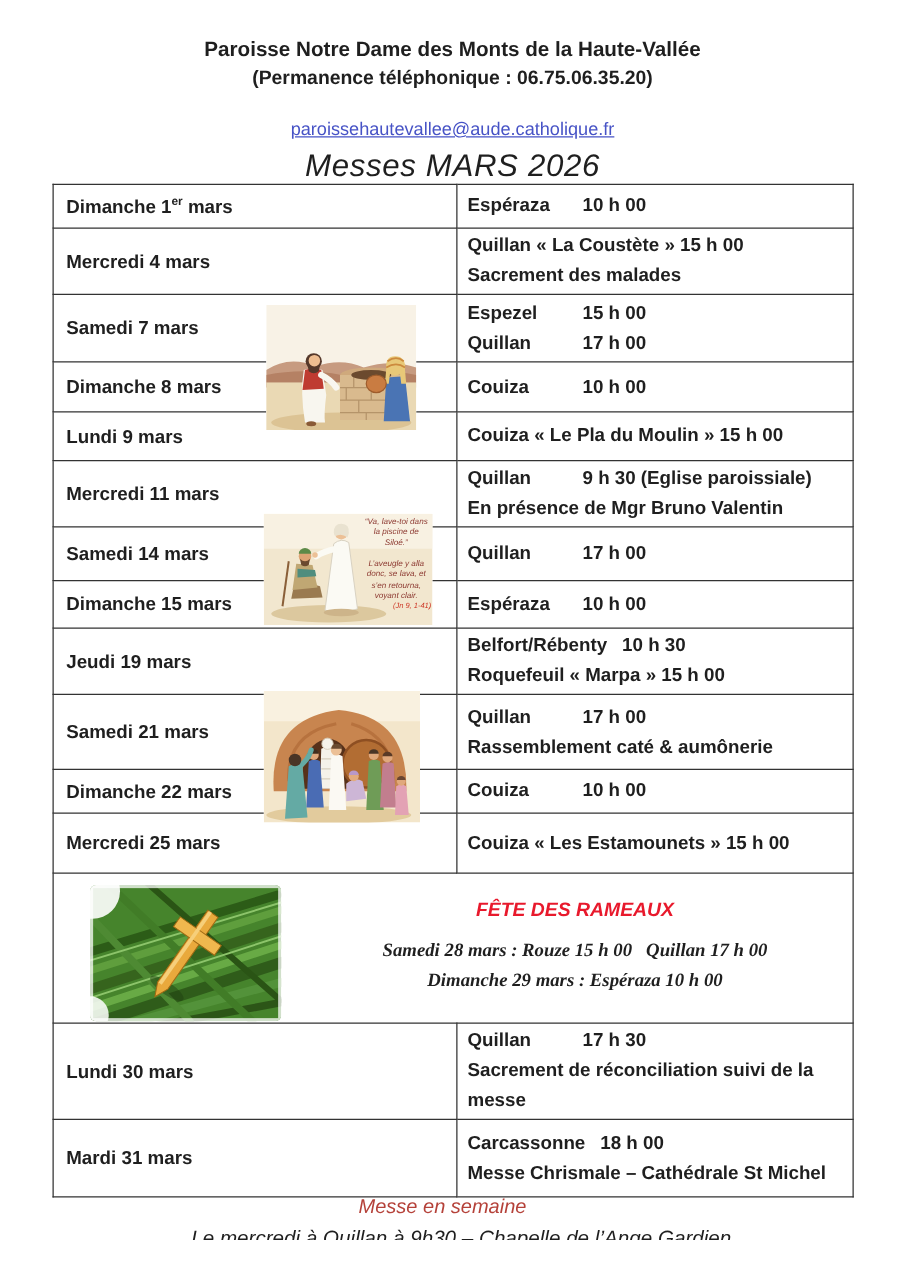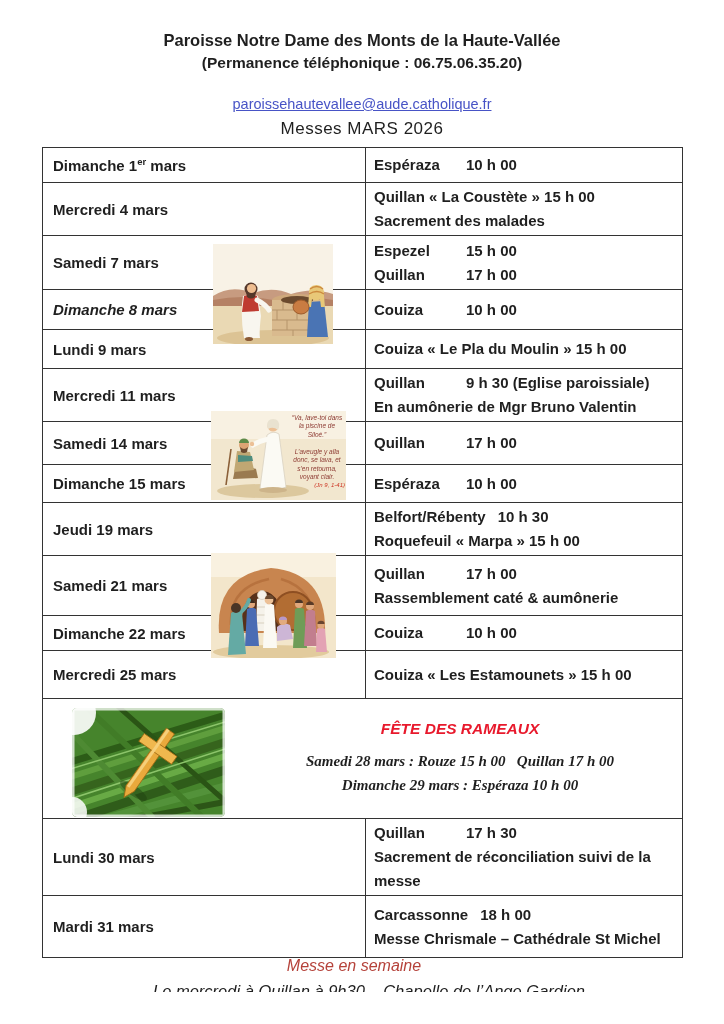--- a/index.html
+++ b/index.html
@@ -3,21 +3,21 @@
 <meta charset="utf-8">
 <style>
   html,body{margin:0;padding:0;background:#ffffff;}
   .page{position:relative;width:724px;height:992px;background:#ffffff;overflow:hidden;
         font-family:"Liberation Sans","DejaVu Sans",sans-serif;color:#1f1f1f;}
   
   .header{text-align:center;padding-top:30px;}
   .h-title{font-size:16.5px;font-weight:bold;line-height:21px;}
   .h-phone{font-size:15.5px;font-weight:bold;line-height:20px;margin-top:2px;}
   .h-email{display:inline-block;font-size:14.5px;color:#4753c6;text-decoration:underline;margin-top:4px;line-height:18px;}
-  .h-month{font-size:17px;margin-top:6px;letter-spacing:0.5px;}
+  .h-month{font-size:25px;font-style:italic;margin-top:6px;letter-spacing:0.5px;}
   
   table.sched{position:absolute;left:42px;top:147px;width:640px;border-collapse:collapse;table-layout:fixed;}
   col.c1{width:323px;} col.c2{width:317px;}
   td{border:1px solid #333;vertical-align:middle;box-sizing:border-box;
      font-size:15px;font-weight:bold;padding:2px 2px 2px 10px;}
   td.c-info{padding-left:8px;}
   .line{line-height:24px;}
   .place{display:inline-block;min-width:80px;margin-right:12px;}
   .sup{font-size:9.5px;vertical-align:super;}
   
@@ -72,36 +72,36 @@
           </td>
         </tr>
         <tr>
           <td class="c-date" style="height: 54px;"><span class="date-label"><span>Samedi 7 mars</span></span></td>
           <td class="c-info">
             <div class="line"><span class="place">Espezel</span><span class="seg">15 h 00</span></div>
             <div class="line"><span class="place">Quillan</span><span class="seg">17 h 00</span></div>
           </td>
         </tr>
         <tr>
-          <td class="c-date" style="height: 40px; font-style: italic;"><span class="date-label"><span>Dimanche 8 mars</span></span></td>
+          <td class="c-date" style="height: 40px;"><span class="date-label"><span>Dimanche 8 mars</span></span></td>
           <td class="c-info">
             <div class="line"><span class="place">Couiza</span><span class="seg">10 h 00</span></div>
           </td>
         </tr>
         <tr>
           <td class="c-date" style="height: 39px;"><span class="date-label"><span>Lundi 9 mars</span></span></td>
           <td class="c-info">
             <div class="line"><span class="seg">Couiza « Le Pla du Moulin » 15 h 00</span></div>
           </td>
         </tr>
         <tr>
           <td class="c-date" style="height: 51px;"><span class="date-label"><span>Mercredi 11 mars</span></span></td>
           <td class="c-info">
             <div class="line"><span class="place">Quillan</span><span class="seg">9 h 30 (Eglise paroissiale)</span></div>
-            <div class="line"><span class="seg">En aumônerie de Mgr Bruno Valentin</span></div>
+            <div class="line"><span class="seg">En présence de Mgr Bruno Valentin</span></div>
           </td>
         </tr>
         <tr>
           <td class="c-date" style="height: 43px;"><span class="date-label"><span>Samedi 14 mars</span></span></td>
           <td class="c-info">
             <div class="line"><span class="place">Quillan</span><span class="seg">17 h 00</span></div>
           </td>
         </tr>
         <tr>
           <td class="c-date" style="height: 38px;"><span class="date-label"><span>Dimanche 15 mars</span></span></td>

